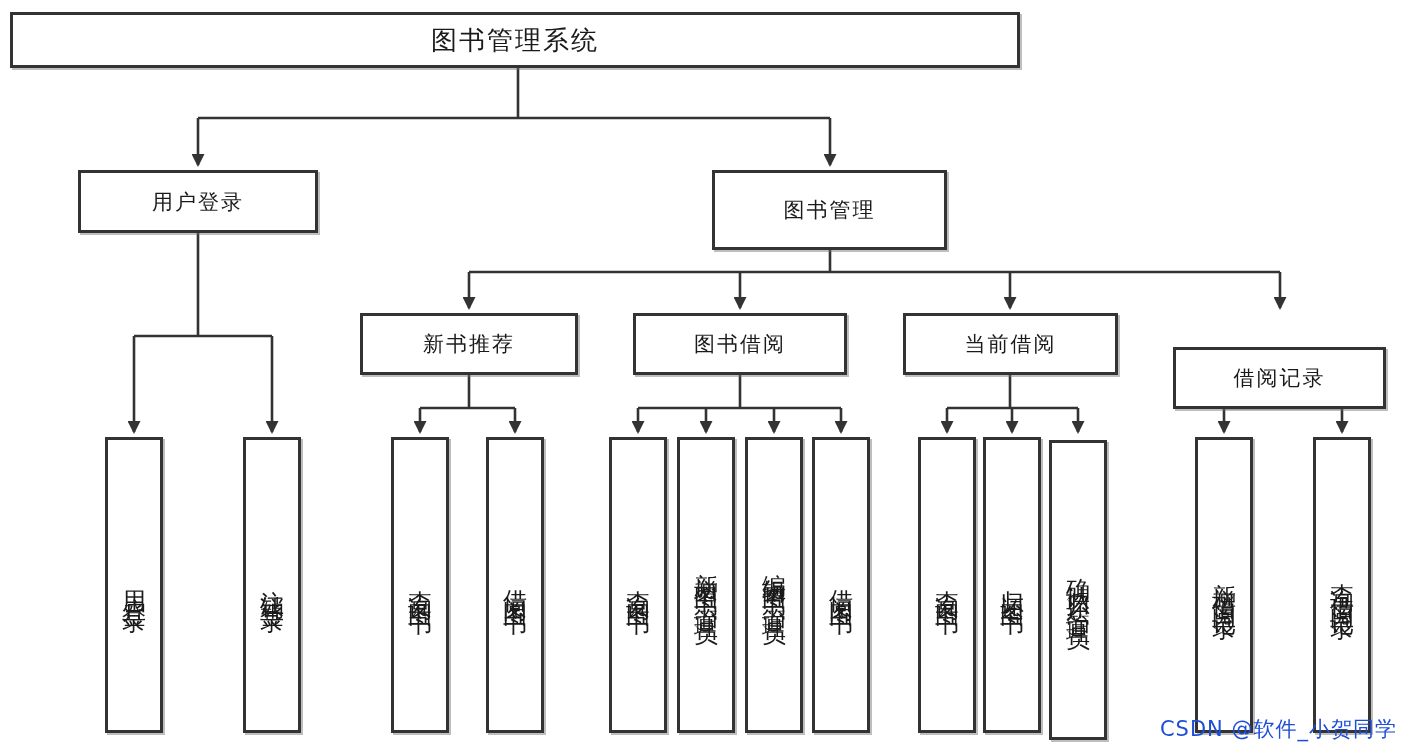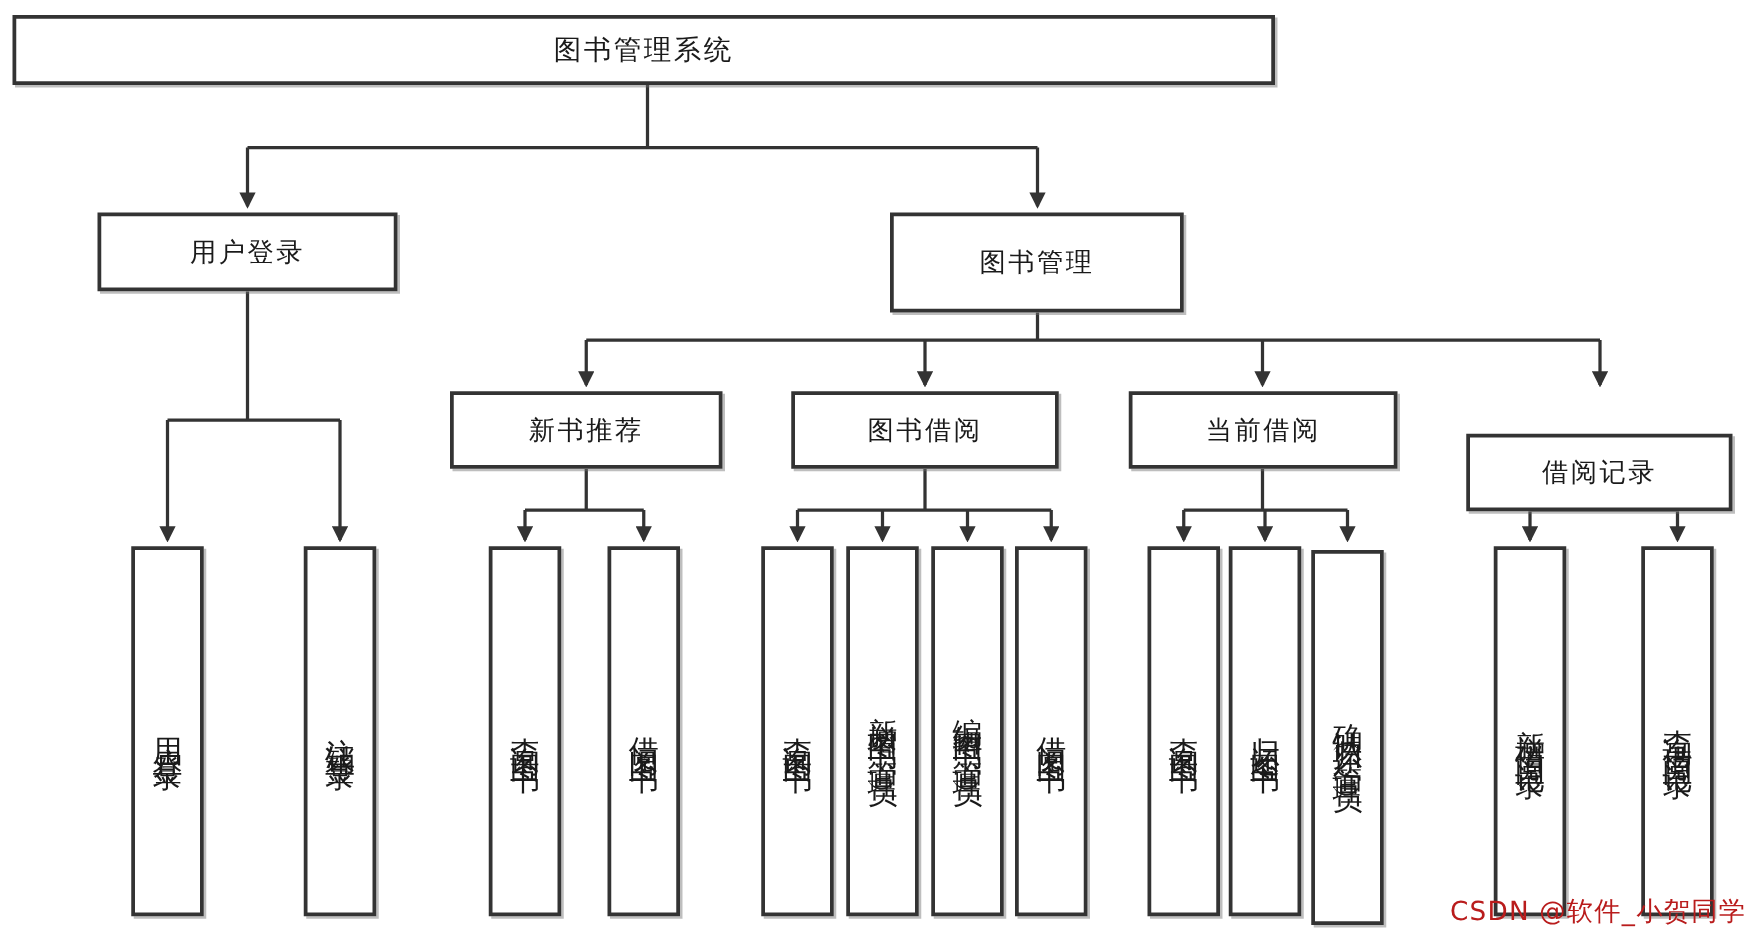--- a/index.html
+++ b/index.html
@@ -6,28 +6,28 @@
   body{font-family:"DejaVu Sans","Liberation Sans",sans-serif;}
   #canvas{position:relative;width:1405px;height:747px;background:#ffffff;overflow:hidden;}
   #wires{position:absolute;left:0;top:0;z-index:1;}
   .node{
     position:absolute;z-index:2;background:#ffffff;
     border:3px solid #333333;box-sizing:border-box;
     display:flex;align-items:center;justify-content:center;
     color:#1a1a1a;box-shadow:2px 2px 0 rgba(110,110,110,0.45);
   }
   .hbox span{font-size:21px;letter-spacing:2px;white-space:nowrap;}
-  .root-box span{font-size:22px;letter-spacing:2px;}
+  .root-box span{font-size:26px;letter-spacing:2px;}
   .vbox span{
     writing-mode:vertical-rl;text-orientation:mixed;
     font-size:24px;letter-spacing:7px;line-height:1;
   }
   .watermark{
     position:absolute;right:8px;bottom:4px;z-index:3;
-    font-size:21px;color:#b91c1c;letter-spacing:1px;white-space:nowrap;
+    font-size:21px;color:#1d4ed8;letter-spacing:1px;white-space:nowrap;
   }
 </style>
 </head>
 <body>
 
 <div id="canvas">
 
   <svg id="wires" width="1405" height="747" viewBox="0 0 1405 747">
     <defs>
       <marker id="ah" viewBox="0 0 10 10" refX="8.5" refY="5" markerWidth="5" markerHeight="5" orient="auto">

